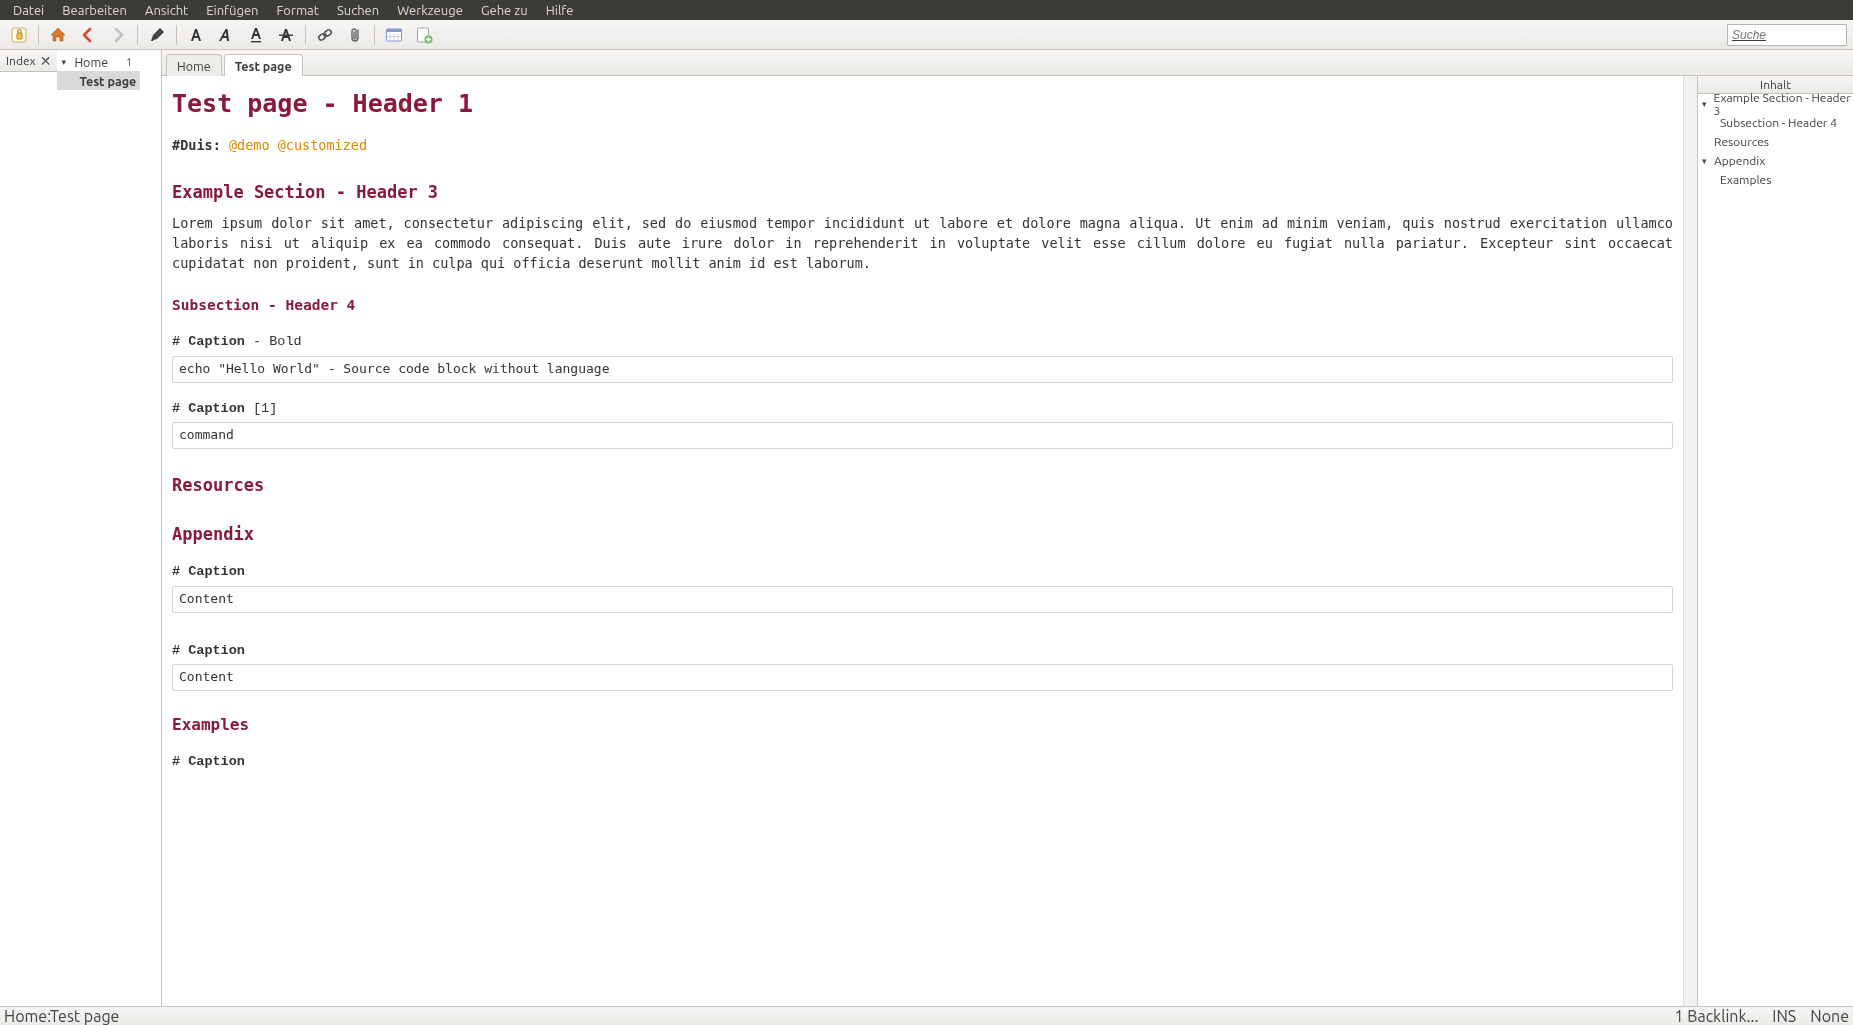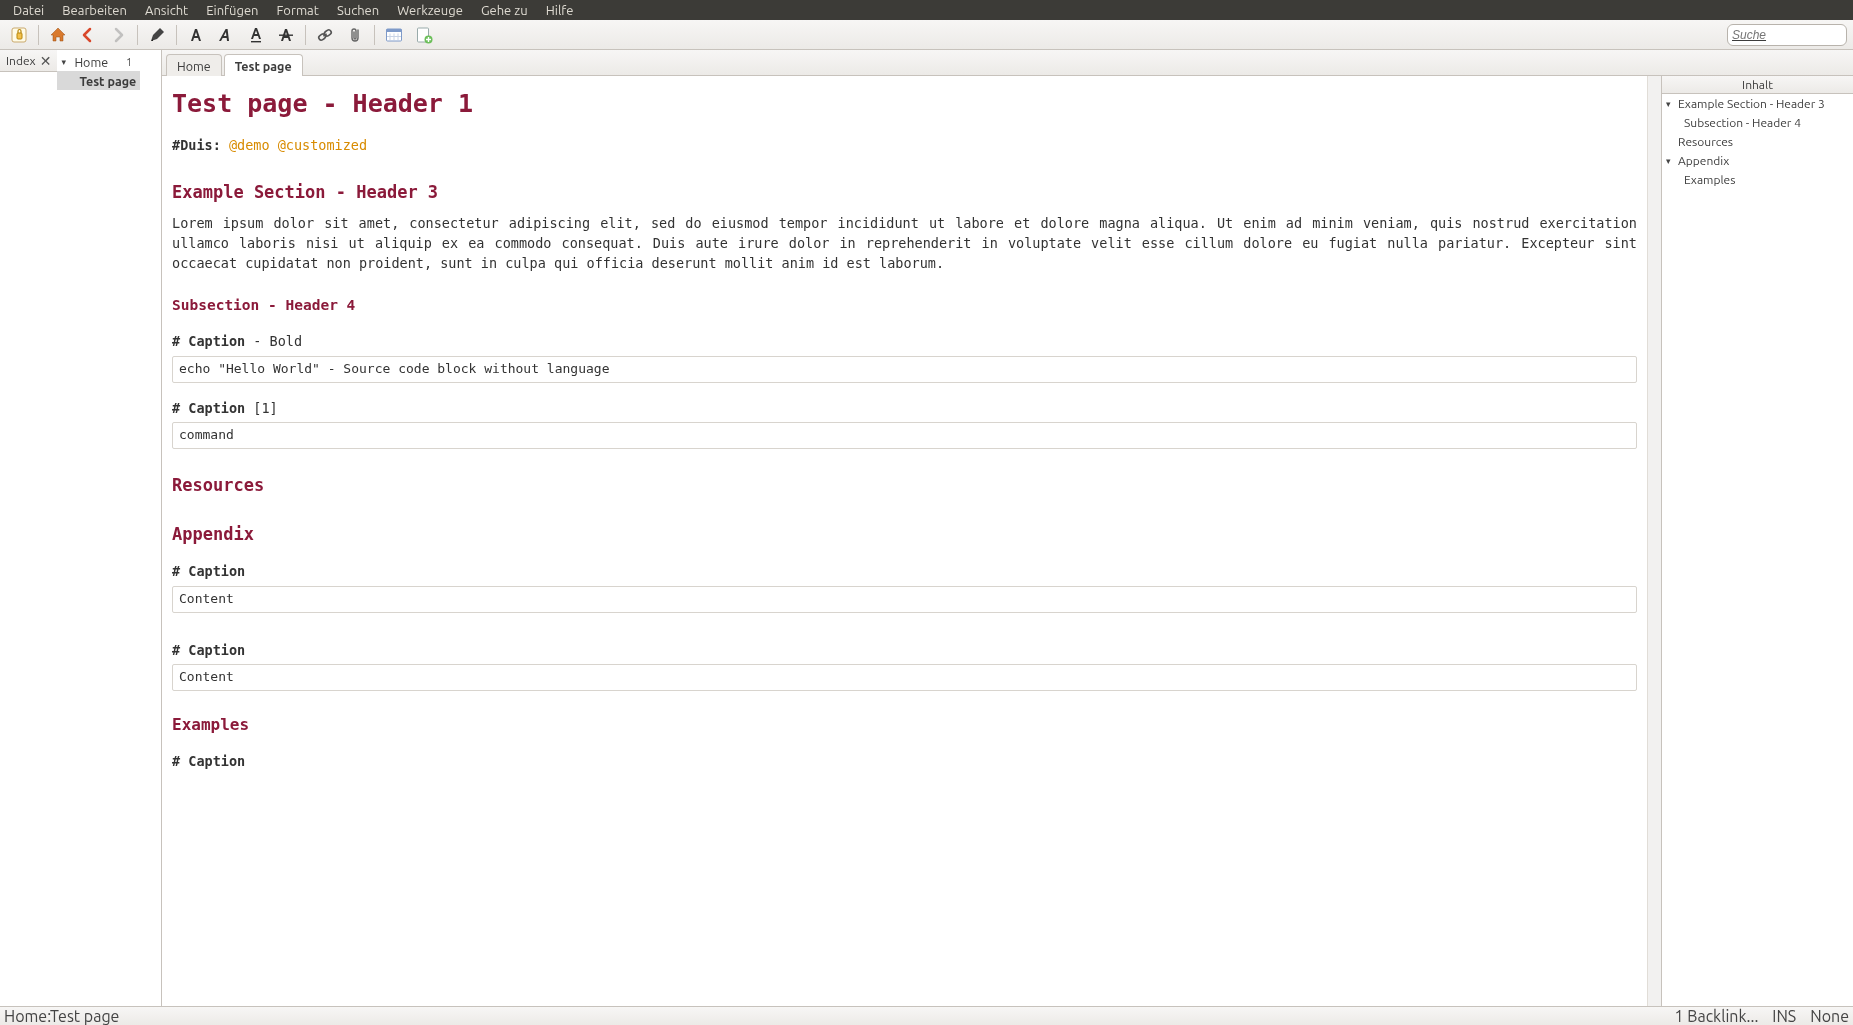--- a/index.html
+++ b/index.html
@@ -53,21 +53,21 @@
     background: #c7c2bc;
     margin: 0 4px;
   }
   .toolbar .spacer { flex: 1; }
   .search-box {
     width: 120px;
     display: flex;
     align-items: center;
     background: #fff;
     border: 1px solid #b8b3ac;
-    border-radius: 6px;
+    border-radius: 1px;
     height: 22px;
     padding: 0 4px;
     margin-right: 2px;
     text-decoration: underline;
   }
   .search-box input {
     border: none; outline: none; flex:1; font-size: 12px;
     font-style: italic; color: #888; background: transparent;
   }
 
@@ -179,21 +179,21 @@
     font-size: 14.5px;
     font-weight: bold;
     color: #8b1a3a;
     margin: 22px 0 10px 0;
   }
   .editor .tags-line { margin-bottom: 8px; }
   .editor .tags-line .lbl { font-weight: bold; }
   .editor .tag { color: #d88b00; }
   .editor p { margin: 6px 0; text-align: justify;}
   .editor .caption { font-weight: bold; }
-  .editor .cap-line { margin-top: 16px; margin-bottom: 4px;}
+  .editor .cap-line { margin-top: 16px; margin-bottom: 4px; font-family: Liberation Mono, monospace;}
   .editor .codeblock {
     border: 1px solid #d8d4ce;
     border-radius: 2px;
     background: #fff;
     padding: 3px 6px;
     font-family: "DejaVu Sans Mono", monospace;
     font-size: 13px;
     color: #333;
     margin-bottom: 6px;
     white-space: pre;
@@ -202,21 +202,21 @@
   
   
   .editor-scroll-gutter {
      width: 14px;
      background: #f2f1f0;
      border-left: 1px solid #e1ddd7;
   }
 
   
   .toc-pane {
-    width: 192px;
+    width: 156px;
     border-left: 1px solid #c7c2bc;
     background: #fff;
     font-size: 12px;
   }
   .toc-header {
     height: 18px; text-align: center;
     background: linear-gradient(#f7f6f5,#eceae7);
     border-bottom: 1px solid #c7c2bc;
     line-height: 18px;
   }

